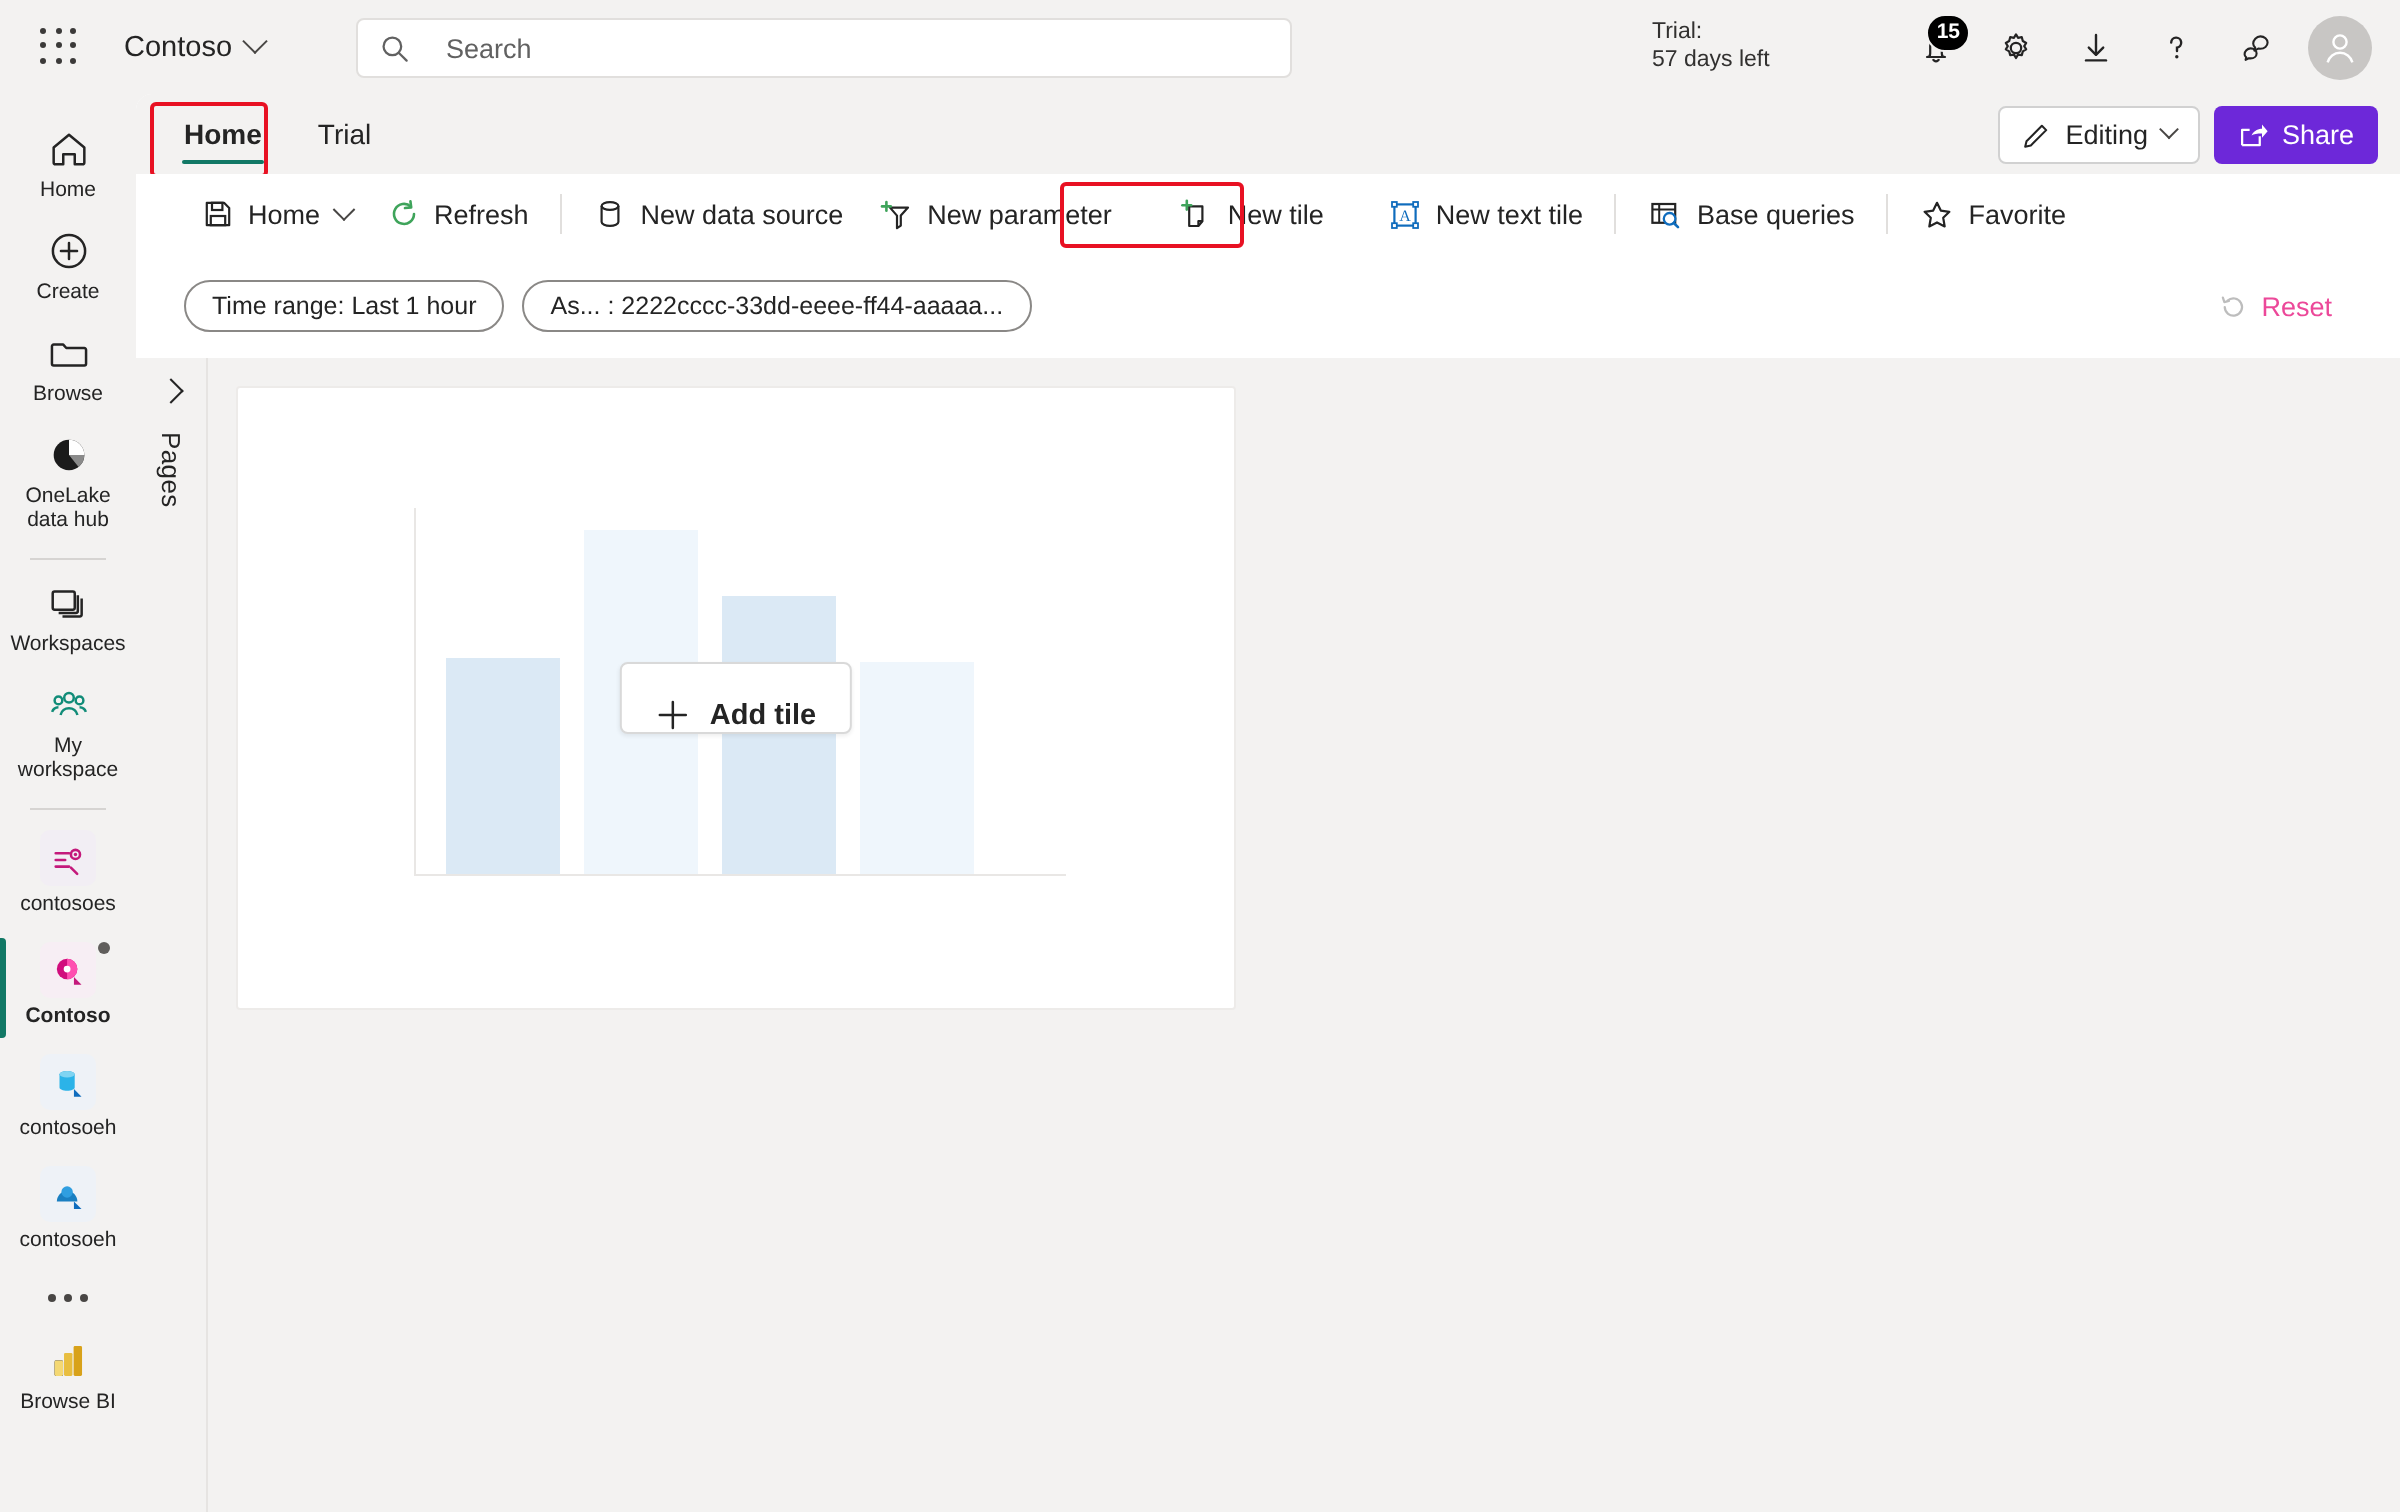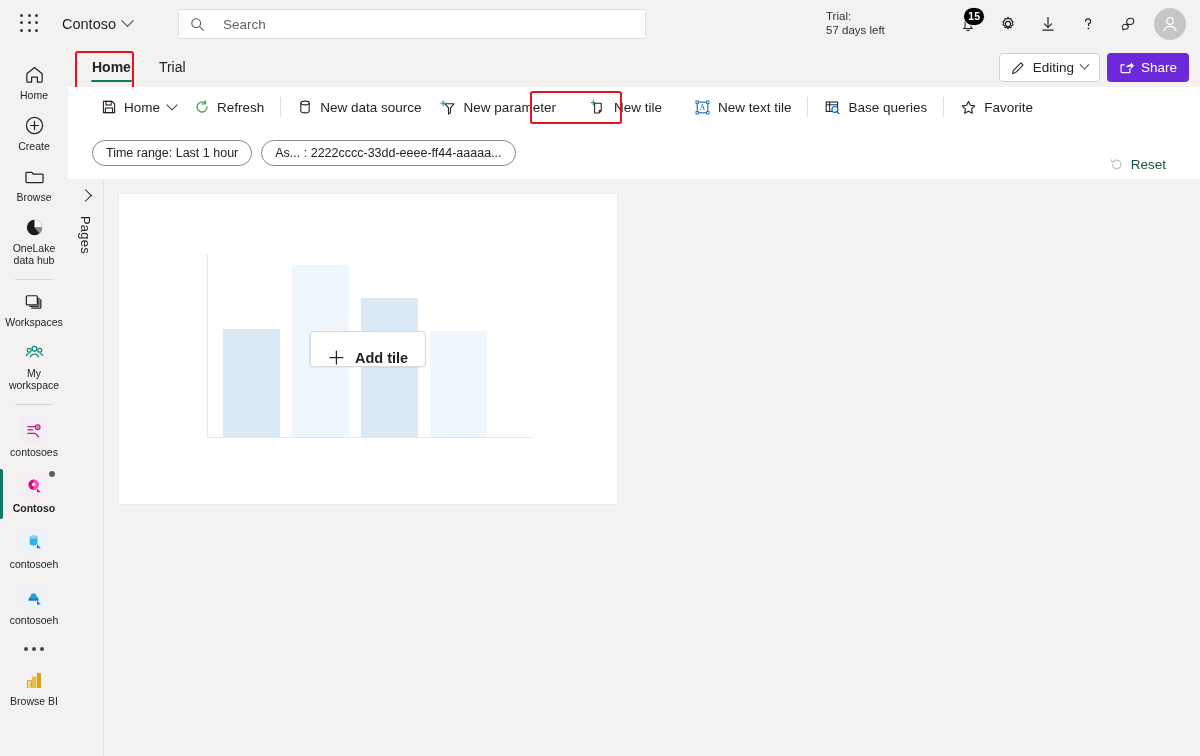--- a/index.html
+++ b/index.html
@@ -126,21 +126,21 @@
     position:absolute; top:80px; left:0; width:1132px; height:52px;
     background:#fff; display:flex; align-items:center; padding-left:24px; gap:9px;
   }
   .pill {
     height:26px; padding:0 13px; border:1px solid #8a8886; border-radius:14px;
     display:flex; align-items:center; font-size:12.5px; color:#242424;
     background:#fff; cursor:pointer; white-space:nowrap;
   }
   .reset-btn {
     position:absolute; right:26px; top:13px; height:26px; padding:0 8px;
-    display:flex; align-items:center; gap:7px; font-size:13.5px; color:#14532d; cursor:default;margin-top:11px;
+    display:flex; align-items:center; gap:7px; font-size:13.5px; color:#ec4899; cursor:default;
   }
 
   
   .canvas {
     position:absolute; top:132px; left:0; width:1132px; height:577px;
     background:#f3f2f1; display:flex;
   }
   .pages-rail {
     width:36px; height:577px; background:#f3f2f1; display:flex; flex-direction:column;
     align-items:center; padding-top:12px; border-right:1px solid #e6e4e2;

